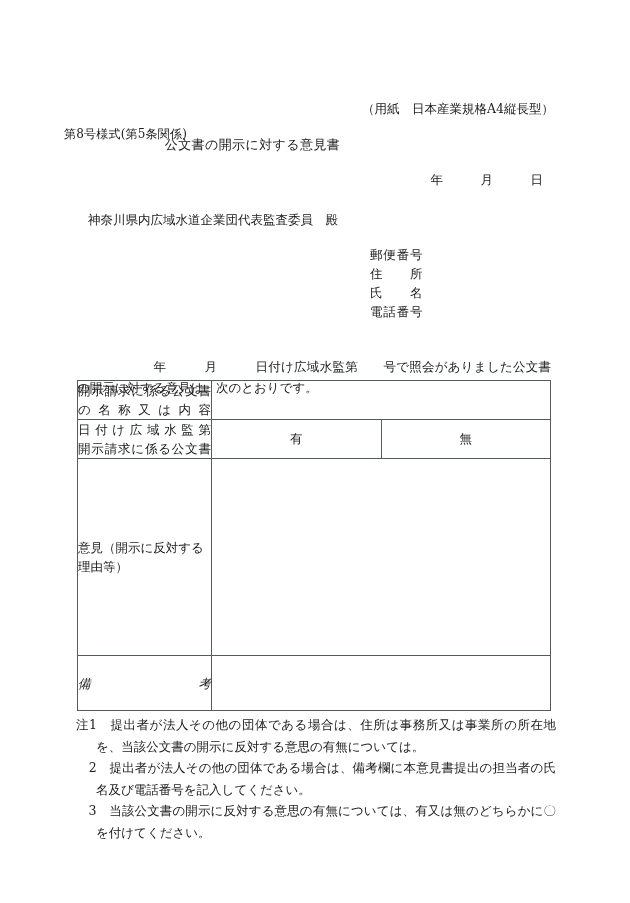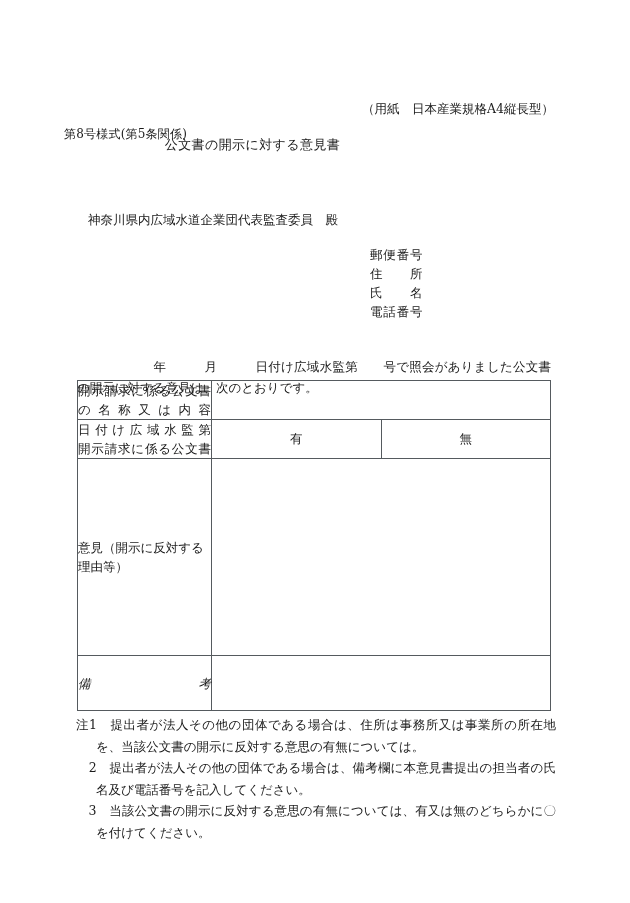--- a/index.html
+++ b/index.html
@@ -151,20 +151,21 @@
 <body>
 
 <div id="page">
 
   <div class="abs form-no">第8号様式(第5条関係)</div>
 
   <div class="abs paper-note">（用紙　日本産業規格A4縦長型）</div>
 
   <div class="abs doc-title">公文書の開示に対する意見書</div>
 
+  <div class="abs date-line">年　　　月　　　日</div>
 
   <div class="abs submitter">
     <span class="field">郵便番号</span>
     <span class="field">住所</span>
     <span class="field">氏名</span>
     <span class="field">電話番号</span>
   </div>
 
   <div class="abs addressee">神奈川県内広域水道企業団代表監査委員　殿</div>
 

